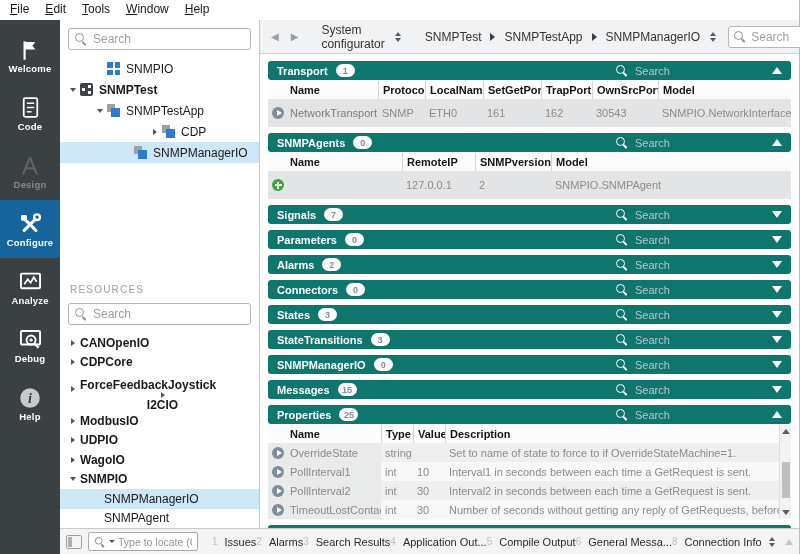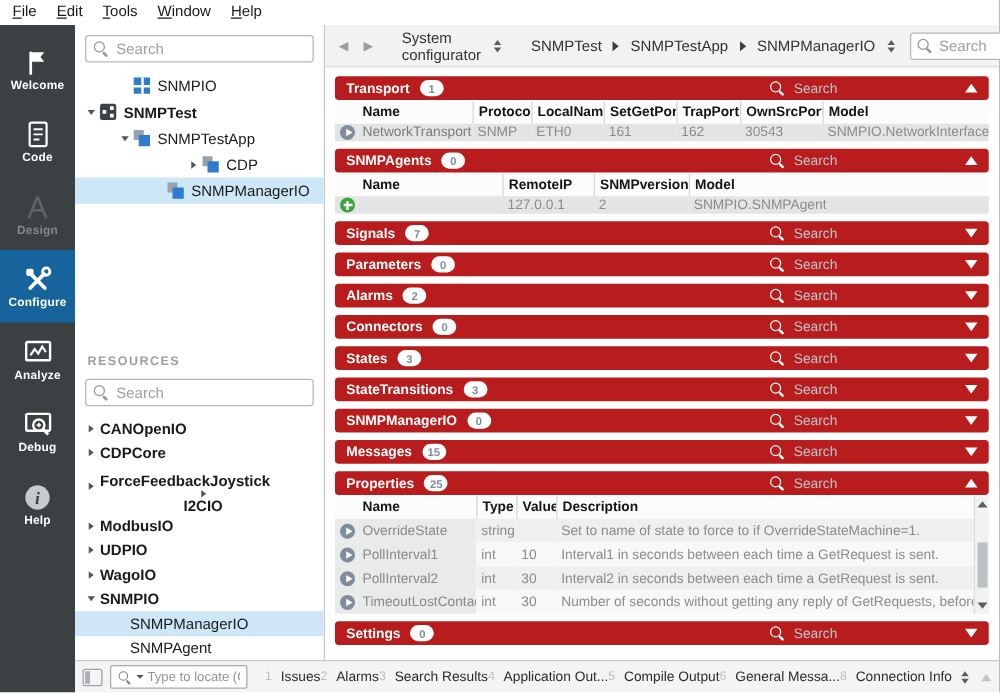--- a/index.html
+++ b/index.html
@@ -23,21 +23,21 @@
 
 .leftpanel{width:200px;flex:none;background:#fff;border-right:1px solid #c6c9cc;position:relative;overflow:hidden}
 .searchbox{height:22px;border:1px solid #b4b7ba;border-radius:3px;background:#fff;display:flex;align-items:center;gap:6px;padding:0 6px;margin:8px;color:#8e9499}
 .searchbox input{border:none;outline:none;flex:1;min-width:0;font-size:12px;font-family:inherit;color:#333;background:transparent}
 .searchbox input::placeholder{color:#9aa0a4}
 .trow{height:21px;display:flex;align-items:center;font-size:12px;white-space:nowrap}
 .trow.selected{background:#cde7f7}
 .tarrow{width:14px;flex:none;display:flex;align-items:center;justify-content:center}
 .tico{margin-right:6px;flex:none}
 .res-block{position:absolute;left:0;right:0;top:260px}
-.res-title{font-size:10px;font-weight:bold;color:#9aa0a4;letter-spacing:.12em;padding:4px 0 0 10px}
+.res-title{font-size:10px;font-weight:normal;color:#9aa0a4;letter-spacing:.12em;padding:4px 0 0 10px}
 .rrow{height:19.5px;display:flex;align-items:center;font-size:12px;white-space:nowrap}
 .rrow.selected{background:#cde7f7}
 .rrow .rlabel.bold{font-weight:bold}
 
 .arrow-c{width:0;height:0;border-left:4px solid #555;border-top:3.5px solid transparent;border-bottom:3.5px solid transparent}
 .arrow-e{width:0;height:0;border-top:4px solid #555;border-left:3.5px solid transparent;border-right:3.5px solid transparent}
 
 .ico-grid{width:13px;height:13px;background:#2e7bd0;background-image:linear-gradient(#fff,#fff),linear-gradient(#fff,#fff);background-size:2px 100%,100% 2px;background-position:center;background-repeat:no-repeat;display:inline-block}
 .ico-sys{width:13px;height:13px;background:#3c4146;border-radius:2px;position:relative;display:inline-block}
 .ico-sys::before{content:"";position:absolute;left:2px;top:5px;width:3px;height:3px;background:#fff}
@@ -59,34 +59,34 @@
 .updown i{display:block;width:0;height:0;border-left:3.5px solid transparent;border-right:3.5px solid transparent}
 .updown i.u{border-bottom:4px solid #5a5e61}
 .updown i.d{border-top:4px solid #5a5e61}
 .breadcrumb{display:flex;align-items:center;gap:9px;padding:0 4px}
 .crumb-sep{width:0;height:0;border-left:5px solid #3a3e41;border-top:4px solid transparent;border-bottom:4px solid transparent}
 .nav-search{height:22px;width:80px;margin:0;padding:0 5px;gap:5px}
 .win-min{width:12px;height:3px;background:#7e8c9b;border-radius:1px;margin:0 4px;cursor:default}
 
 .content{flex:1;background:#fff;padding:7px 8px 0 8px;overflow:hidden}
 .section{margin-bottom:6px}
-.sec-header{height:19px;background:#b91c1c;border-radius:3px;display:flex;align-items:center;padding:0 9px;gap:8px;cursor:default}
+.sec-header{height:19px;background:#0f766e;border-radius:3px;display:flex;align-items:center;padding:0 9px;gap:8px;cursor:default}
 .sec-title{color:#fff;font-weight:bold;font-size:11px;white-space:nowrap}
 .badge{background:#fff;color:#7e8c9b;font-size:9px;font-weight:bold;min-width:19px;height:13px;border-radius:7px;display:inline-flex;align-items:center;justify-content:center;padding:0 4px}
 .spacer{flex:1}
 .sec-search{display:flex;align-items:center;gap:7px;width:148px;color:#fff}
 .sec-search-text{color:#bcc5ce;font-size:11px}
 .tri-up{width:0;height:0;border-bottom:7px solid #fff;border-left:5.5px solid transparent;border-right:5.5px solid transparent}
 .tri-down{width:0;height:0;border-top:7px solid #fff;border-left:5.5px solid transparent;border-right:5.5px solid transparent}
 
 .tblwrap{margin-top:1px;display:flex}
 .tbl{display:grid;flex:1;min-width:0}
 .th{height:18px;display:flex;align-items:center;font-size:11px;font-weight:bold;color:#141414;background:#fcfcfc;padding-left:4px;white-space:nowrap;overflow:hidden}
 .th.sep{border-left:1px solid #d6d6d6}
-.td{height:14px;display:flex;align-items:center;font-size:11px;color:#8b8b8b;padding-left:4px;white-space:nowrap;overflow:hidden}
+.td{height:28px;display:flex;align-items:center;font-size:11px;color:#8b8b8b;padding-left:4px;white-space:nowrap;overflow:hidden}
 .td.icon-cell{padding-left:2px;justify-content:center}
 .tbl-transport .td,.tbl-agents .td{background:#e3e4e5}
 .tbl-transport .td.name-cell,.tbl-agents .td.name-cell{color:#7b7b7b}
 .tbl-properties .td{height:19px}
 .tbl-properties .td.r0{background:#efefef}
 .tbl-properties .td.r1{background:#f8f8f8}
 .tbl-properties .td.icon-cell,.tbl-properties .td.name-cell{background:#e9eaea;color:#898989}
 .play-circle{width:12px;height:12px;border-radius:50%;background:#7e8c9b;position:relative;display:inline-block;cursor:default}
 .play-circle::after{content:"";position:absolute;left:4.5px;top:3px;width:0;height:0;border-left:5px solid #fff;border-top:3px solid transparent;border-bottom:3px solid transparent}
 .add-circle{width:12px;height:12px;border-radius:50%;background:#3aa53a;position:relative;display:inline-block;cursor:default}

